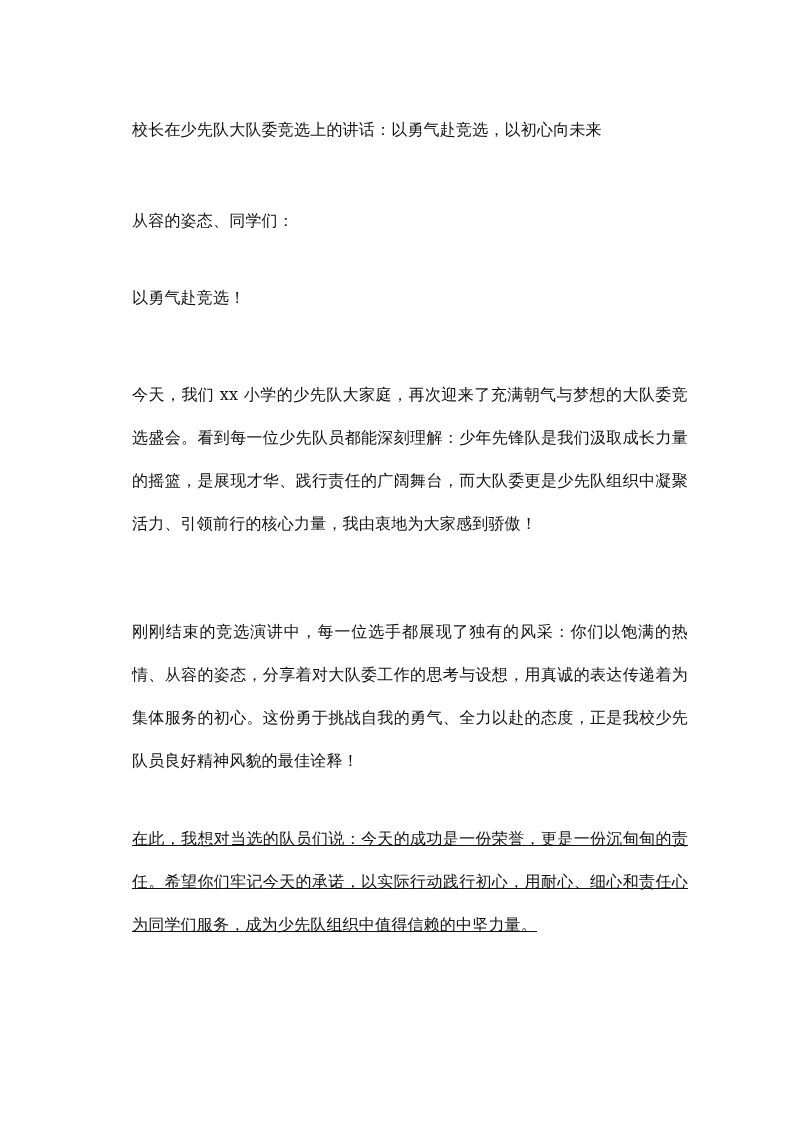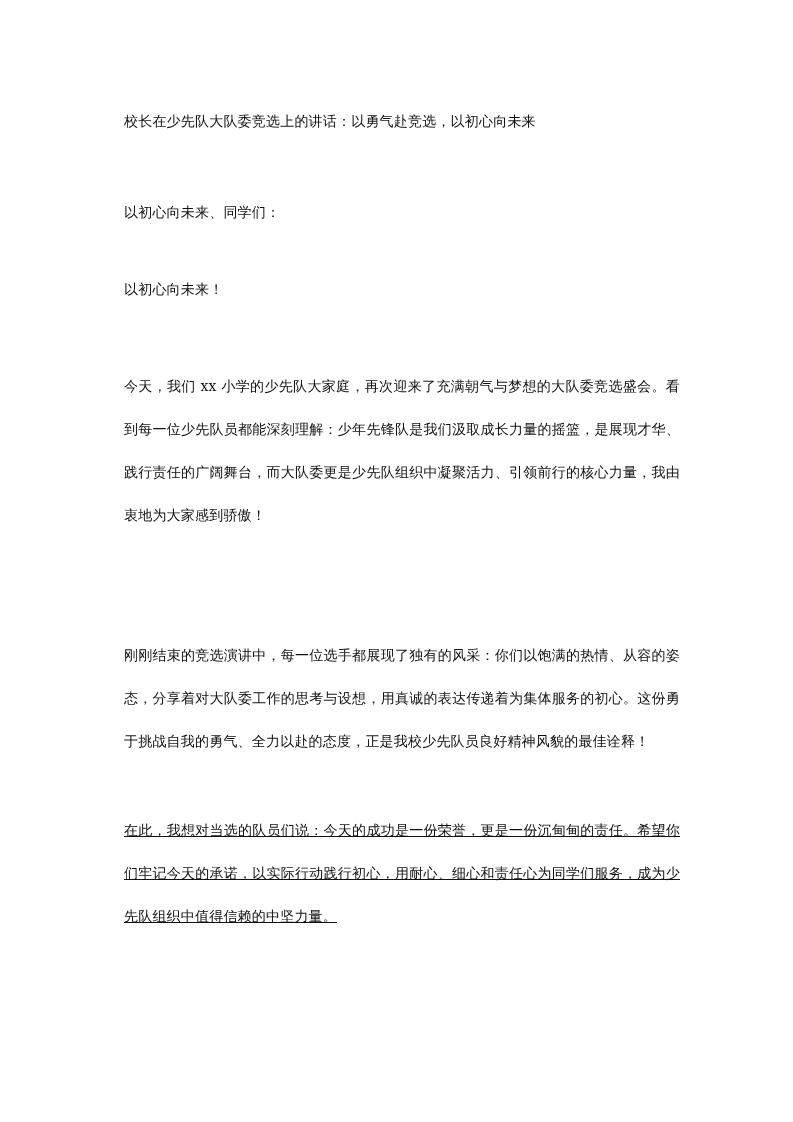--- a/index.html
+++ b/index.html
@@ -18,33 +18,33 @@
     .page {
       position: absolute;
       left: 120px;
       top: 0;
       width: 556px;
     }
     .para {
       position: absolute;
       left: 0;
       width: 556px;
-      font-size: 14px;
+      font-size: 16px;
       line-height: 43px;
-      margin: 4px;
+      margin: 12px;
       text-align: justify;
       text-align-last: left;
       letter-spacing: 0.2px;
       word-break: break-all;
     }
     .single { white-space: nowrap; }
   </style>
 </head>
 <body>
 
 <div class="page">
   <p class="para single" style="top:96px;">校长在少先队大队委竞选上的讲话：以勇气赴竞选，以初心向未来</p>
-  <p class="para single" style="top:187px;">以初心向未来、同学们：</p>
-  <p class="para single" style="top:264px;">以初心向未来！</p>
+  <p class="para single" style="top:187px;">从容的姿态、同学们：</p>
+  <p class="para single" style="top:264px;">以勇气赴竞选！</p>
   <p class="para" style="top:361px;">今天，我们 xx 小学的少先队大家庭，再次迎来了充满朝气与梦想的大队委竞选盛会。看到每一位少先队员都能深刻理解：少年先锋队是我们汲取成长力量的摇篮，是展现才华、践行责任的广阔舞台，而大队委更是少先队组织中凝聚活力、引领前行的核心力量，我由衷地为大家感到骄傲！</p>
-  <p class="para" style="top:630px;">刚刚结束的竞选演讲中，每一位选手都展现了独有的风采：你们以饱满的热情、从容的姿态，分享着对大队委工作的思考与设想，用真诚的表达传递着为集体服务的初心。这份勇于挑战自我的勇气、全力以赴的态度，正是我校少先队员良好精神风貌的最佳诠释！</p>
+  <p class="para" style="top:598px;">刚刚结束的竞选演讲中，每一位选手都展现了独有的风采：你们以饱满的热情、从容的姿态，分享着对大队委工作的思考与设想，用真诚的表达传递着为集体服务的初心。这份勇于挑战自我的勇气、全力以赴的态度，正是我校少先队员良好精神风貌的最佳诠释！</p>
   <p class="para" style="top:805px;text-decoration:underline;">在此，我想对当选的队员们说：今天的成功是一份荣誉，更是一份沉甸甸的责任。希望你们牢记今天的承诺，以实际行动践行初心，用耐心、细心和责任心为同学们服务，成为少先队组织中值得信赖的中坚力量。</p>
 </div>
 
 </body></html>

